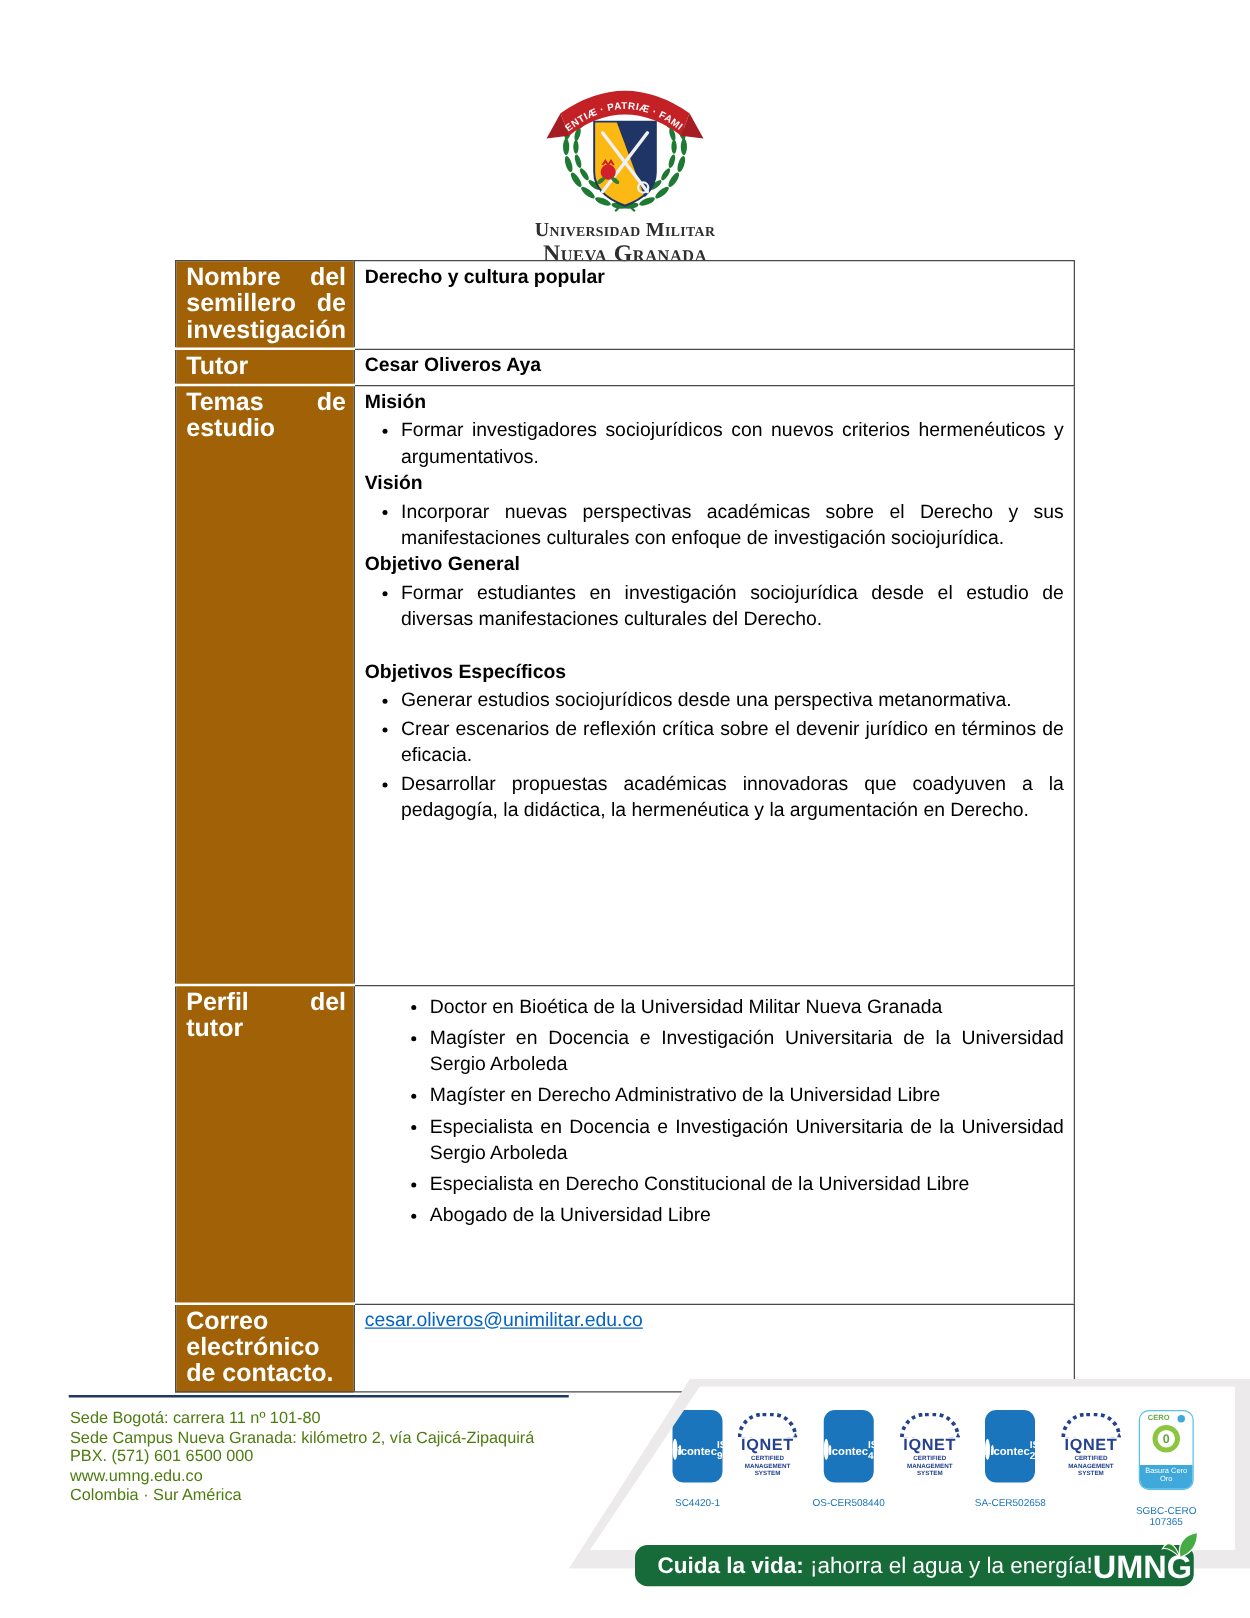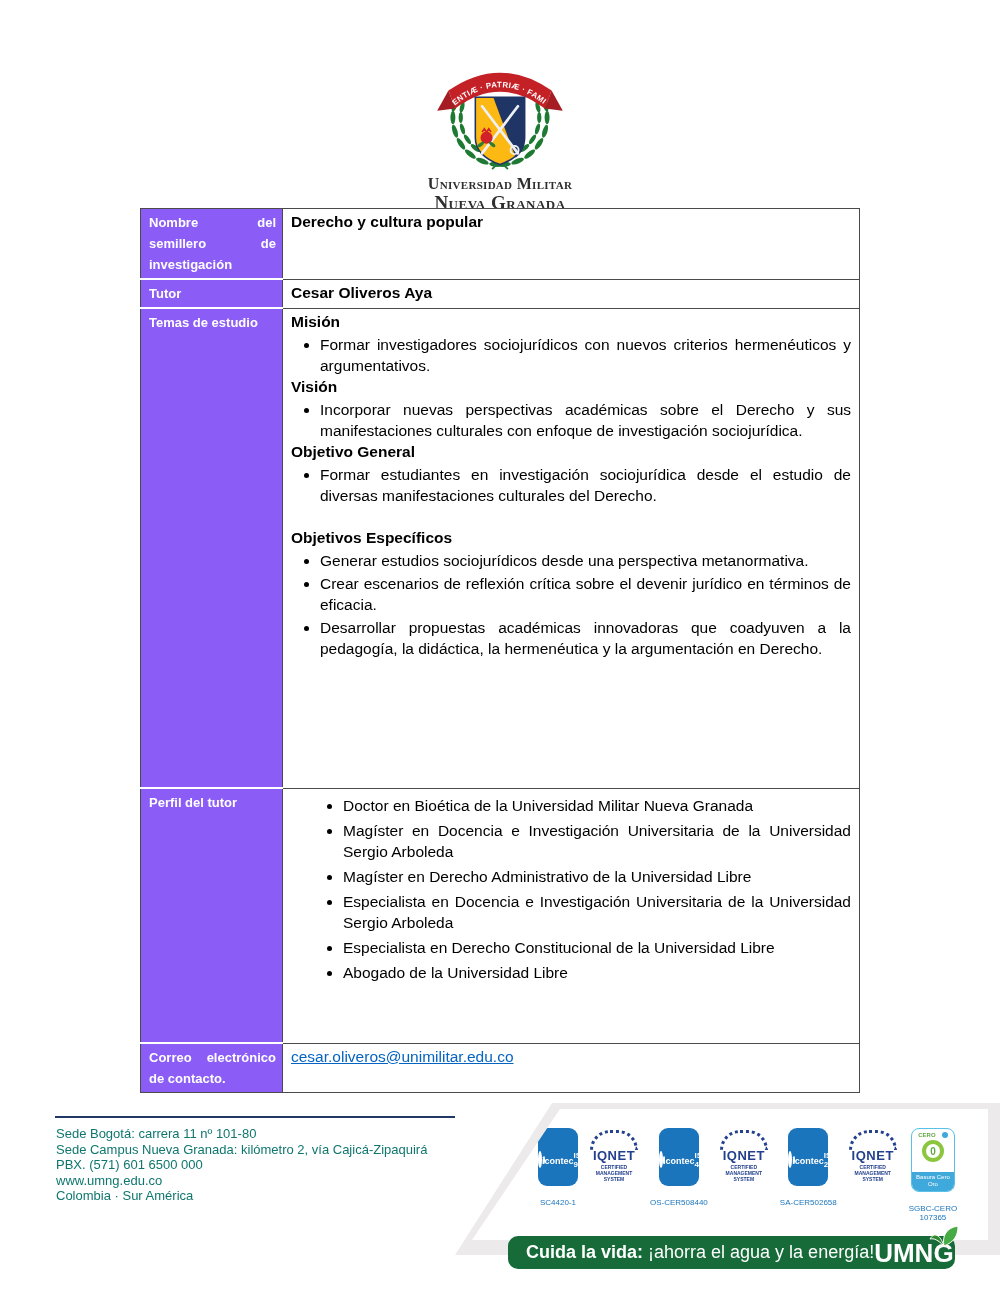--- a/index.html
+++ b/index.html
@@ -10,22 +10,22 @@
   .crest-wrap { position:absolute; top:50px; left:0; width:100%; text-align:center; }
   .crest-svg { width:148px; height:126px; display:inline-block; }
   .uni-name { margin-top:-4px; font-family:"Liberation Serif", serif; font-variant:small-caps;
               font-weight:bold; color:#2e2e2e; line-height:1.05; }
   .uni-name .l1 { font-size:16px; letter-spacing:.3px; }
   .uni-name .l2 { font-size:19px; letter-spacing:.5px; }
 
   
   table.main { position:absolute; left:140px; top:208px; width:720px;
                border-collapse:collapse; border:1.5px solid #4a4a4a; }
-  table.main th { width:142px; background:#8b5cf6; color:#fff; font-weight:bold;
-                  font-size:13px; line-height:21px; text-align:justify; text-justify:inter-word;
+  table.main th { width:142px; background:#a16207; color:#fff; font-weight:bold;
+                  font-size:20px; line-height:21px; text-align:justify; text-justify:inter-word;
                   vertical-align:top; padding:3px 6px 3px 8px;
                   border-right:1.5px solid #4a4a4a; border-bottom:2.5px solid #ffffff; }
   table.main tr:last-child th { border-bottom:none; }
   table.main td { vertical-align:top; font-size:15.5px; line-height:21px;
                   padding:2px 8px 2px 8px; text-align:justify; text-justify:inter-word;
                   border-bottom:1.5px solid #4a4a4a; }
   table.main tr:last-child td { border-bottom:none; }
   tr.r-nombre td { height:66px; font-weight:bold; }
   tr.r-tutor  td { height:21px; font-weight:bold; }
   tr.r-temas  td { height:480px; }
@@ -35,21 +35,21 @@
   .gap { margin-top:21px; }
   ul.bullets { list-style:disc; margin:0; padding-left:29px; }
   ul.bullets li { text-align:justify; margin-top:2px; }
   ul.bullets-deep { padding-left:52px; }
   ul.bullets-deep li { margin-top:4px; }
   a.mail { color:#0563c1; text-decoration:underline; }
 
   
   .footer-line { position:absolute; left:55px; top:1116px; width:400px; height:2px; background:#203864; }
   ul.address { position:absolute; left:56px; top:1126px; list-style:none;
-               font-size:13px; line-height:15.6px; color:#0f766e; }
+               font-size:13px; line-height:15.6px; color:#4d7c0f; }
 
   .gray-band  { position:absolute; left:430px; top:1103px; width:570px; height:152px;
                 background:#eceaea; clip-path:polygon(122px 0, 570px 0, 570px 152px, 25px 152px); }
   .white-band { position:absolute; left:430px; top:1109px; width:558px; height:131px;
                 background:#ffffff; clip-path:polygon(130px 0, 558px 0, 558px 131px, 42px 131px); }
   .certs { display:flex; align-items:flex-start; gap:6px; padding:19px 0 0 108px; }
   .cert  { display:flex; flex-direction:column; align-items:center; }
 
   .badge-icontec { width:40px; height:58px; background:#1b75bc; border-radius:9px; color:#fff;
                    display:flex; align-items:center; padding-top:5px; }

